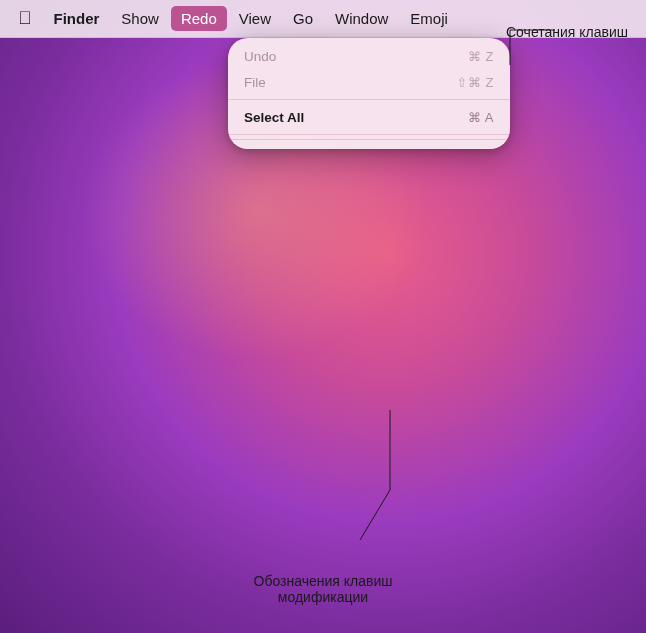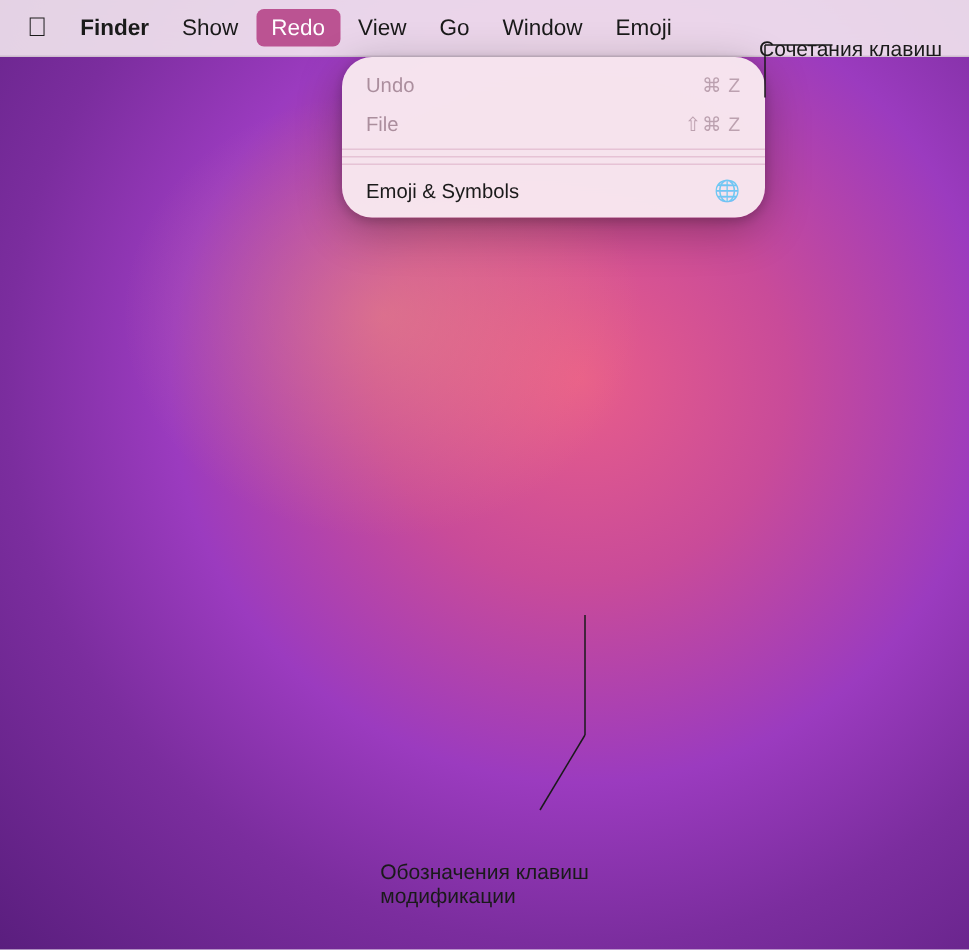--- a/index.html
+++ b/index.html
@@ -139,20 +139,21 @@
     }
 
     .annotation-bottom {
       position: absolute;
       bottom: 28px;
       left: 50%;
       transform: translateX(-50%);
       font-size: 14px;
       color: #1a1a1a;
       font-family: -apple-system, sans-serif;
+      text-align: center;
       white-space: nowrap;
     }
 
     svg.annotations {
       position: absolute;
       top: 0;
       left: 0;
       width: 646px;
       height: 633px;
       pointer-events: none;
@@ -184,31 +185,31 @@
     <div class="menu-item disabled">
       <span class="label">File</span>
       <span class="shortcut">⇧⌘ Z</span>
     </div>
 
     <div class="menu-separator"></div>
 
 
 
 
+    <div class="menu-item bold">
+      <span class="label">Select All</span>
+      <span class="shortcut">⌘ A</span>
+    </div>
 
     <div class="menu-separator"></div>
 
 
     <div class="menu-separator"></div>
 
 
-    <div class="menu-item">
-      <span class="label">Emoji &amp; Symbols</span>
-      <span class="icon-shortcut">🌐</span>
-    </div>
 
   </div>
 
   <svg class="annotations">
 
     <line x1="555" y1="30" x2="510" y2="30" stroke="#1a1a1a" stroke-width="1"></line>
     <line x1="510" y1="30" x2="510" y2="65" stroke="#1a1a1a" stroke-width="1"></line>
 
     <line x1="390" y1="410" x2="390" y2="490" stroke="#1a1a1a" stroke-width="1"></line>
     <line x1="390" y1="490" x2="360" y2="540" stroke="#1a1a1a" stroke-width="1"></line>

